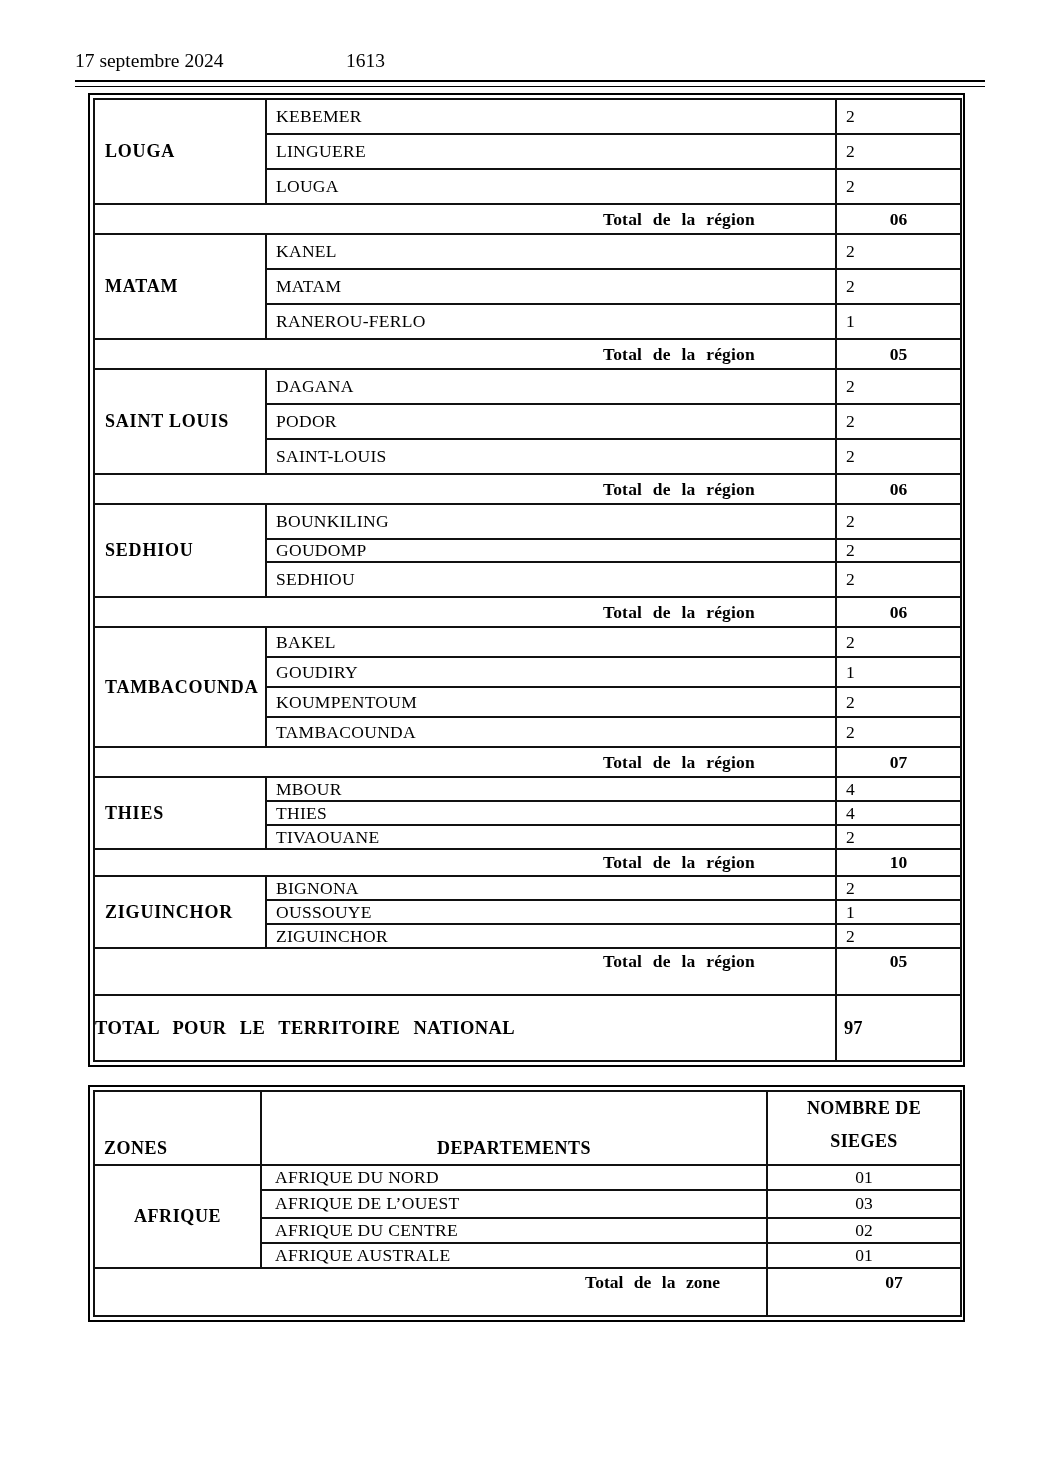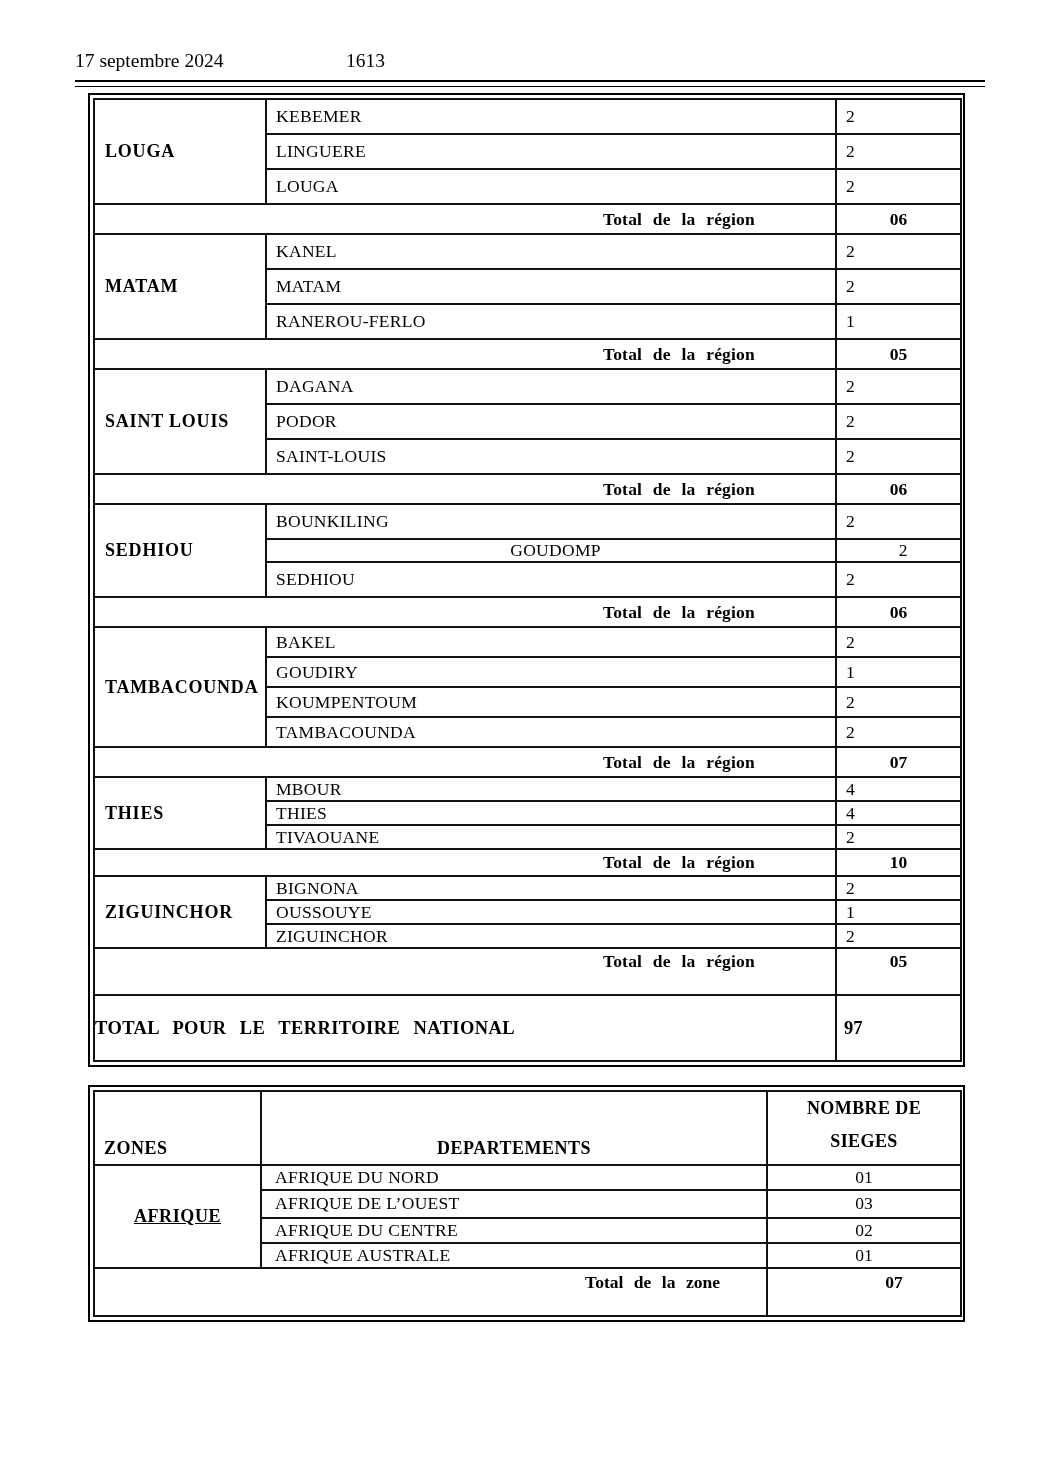--- a/index.html
+++ b/index.html
@@ -38,21 +38,21 @@
   .national-label-cell{text-align:left;font-weight:bold;font-size:18.5px;word-spacing:.45em;letter-spacing:.4px;}
   .national-value-cell{font-weight:bold;padding-left:7px;font-size:18.5px;}
 
   
   .zones-header-cell{font-weight:bold;font-size:18px;text-align:left;vertical-align:bottom;
     padding:0 0 5px 9px;letter-spacing:.5px;}
   .dept-header-cell{font-weight:bold;font-size:18px;text-align:center;vertical-align:bottom;
     padding-bottom:5px;letter-spacing:.5px;}
   .seats-header-cell{font-weight:bold;font-size:18px;text-align:center;vertical-align:bottom;
     padding-bottom:5px;line-height:1.85;letter-spacing:.4px;}
-  .zone-cell{font-weight:bold;font-size:18px;text-align:center;letter-spacing:.6px;text-decoration:underline;}
+  .zone-cell{font-weight:bold;font-size:18px;text-align:center;letter-spacing:.6px;}
   .zone-dept-cell{letter-spacing:.3px;padding-left:13px;}
   .zone-seats-cell{text-align:center;}
   .zone-total-label-cell{text-align:right;font-weight:bold;padding-right:46px;word-spacing:.35em;vertical-align:top;padding-top:3px;}
   .zone-total-value-cell{text-align:center;font-weight:bold;vertical-align:top;padding-top:3px;padding-left:60px;}
 
   
   .article{
     width:910px;margin:19px 0 0 0;font-size:18.5px;line-height:1.62;
     text-align:justify;text-indent:46px;letter-spacing:.1px;
   }
@@ -125,21 +125,21 @@
           </tr>
           <tr style="height: 30px;">
             <td class="total-label-cell" colspan="2">Total de la région</td>
             <td class="total-value-cell">06</td>
           </tr>
           <tr style="height: 35px;">
             <td class="region-cell" rowspan="3">SEDHIOU</td>
             <td class="dept-cell">BOUNKILING</td>
             <td class="seats-cell">2</td>
           </tr>
-          <tr style="height: 18px; text-align: center;">
+          <tr style="height: 18px;">
             <td class="dept-cell">GOUDOMP</td>
             <td class="seats-cell">2</td>
           </tr>
           <tr style="height: 35px;">
             <td class="dept-cell">SEDHIOU</td>
             <td class="seats-cell">2</td>
           </tr>
           <tr style="height: 30px;">
             <td class="total-label-cell" colspan="2">Total de la région</td>
             <td class="total-value-cell">06</td>

